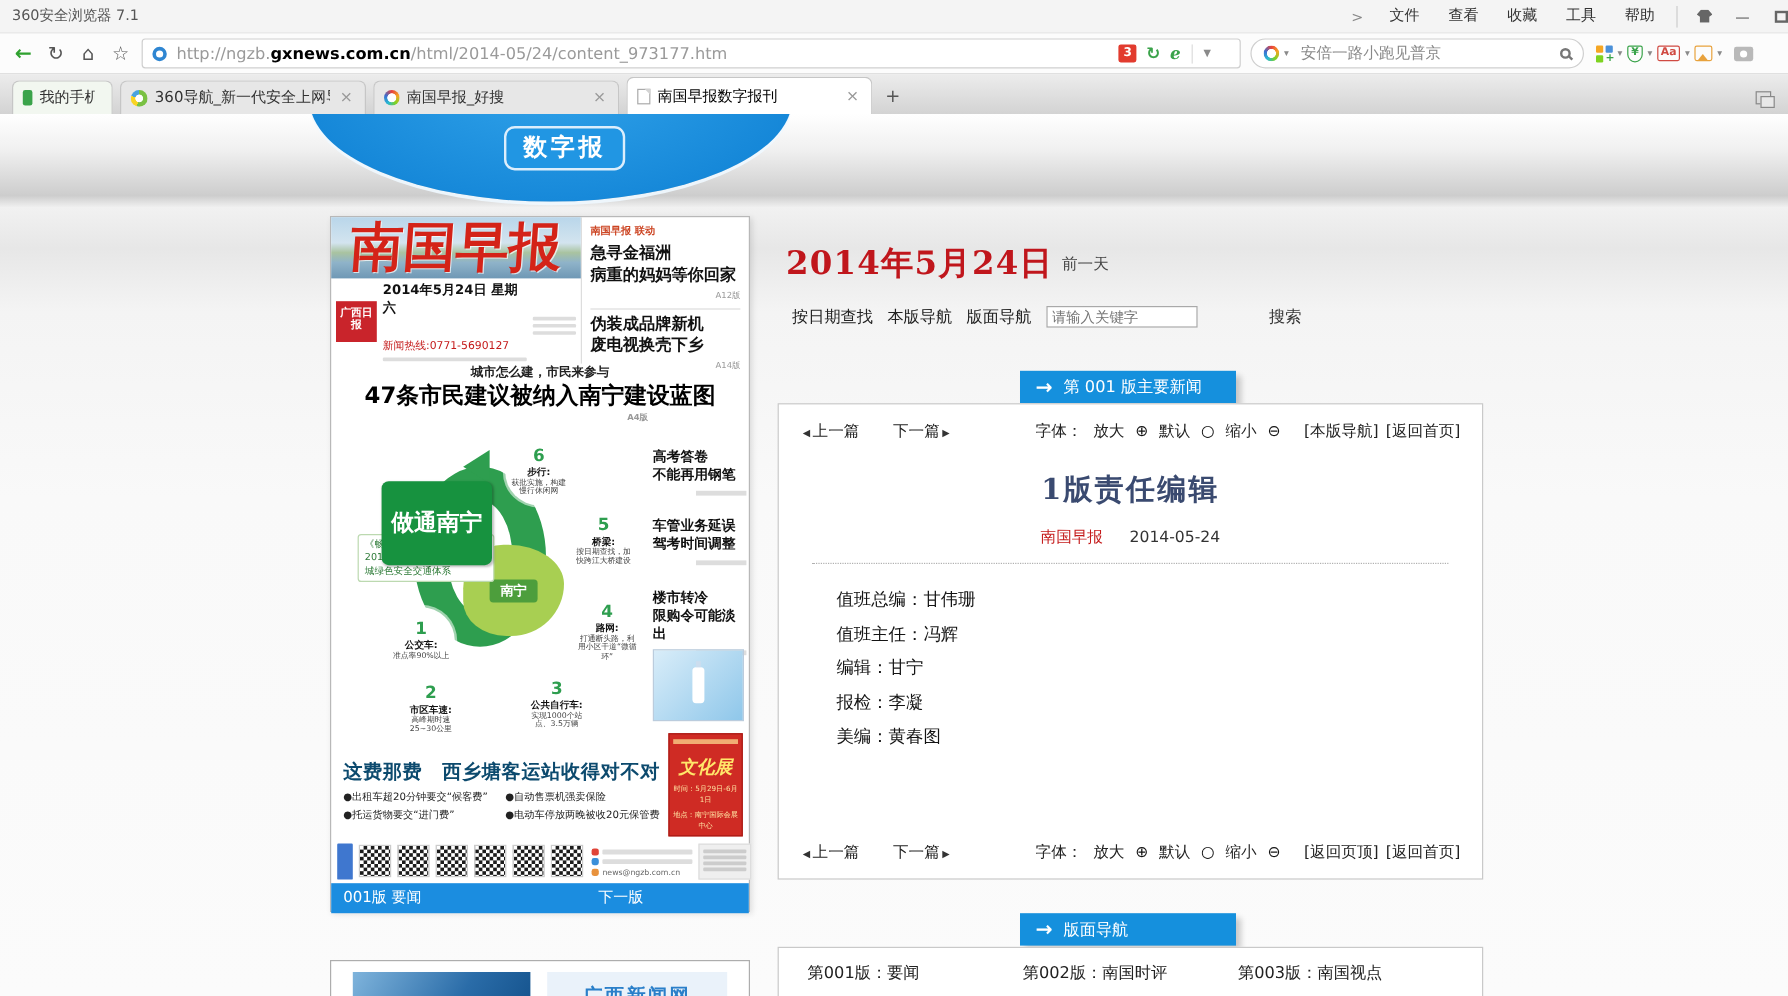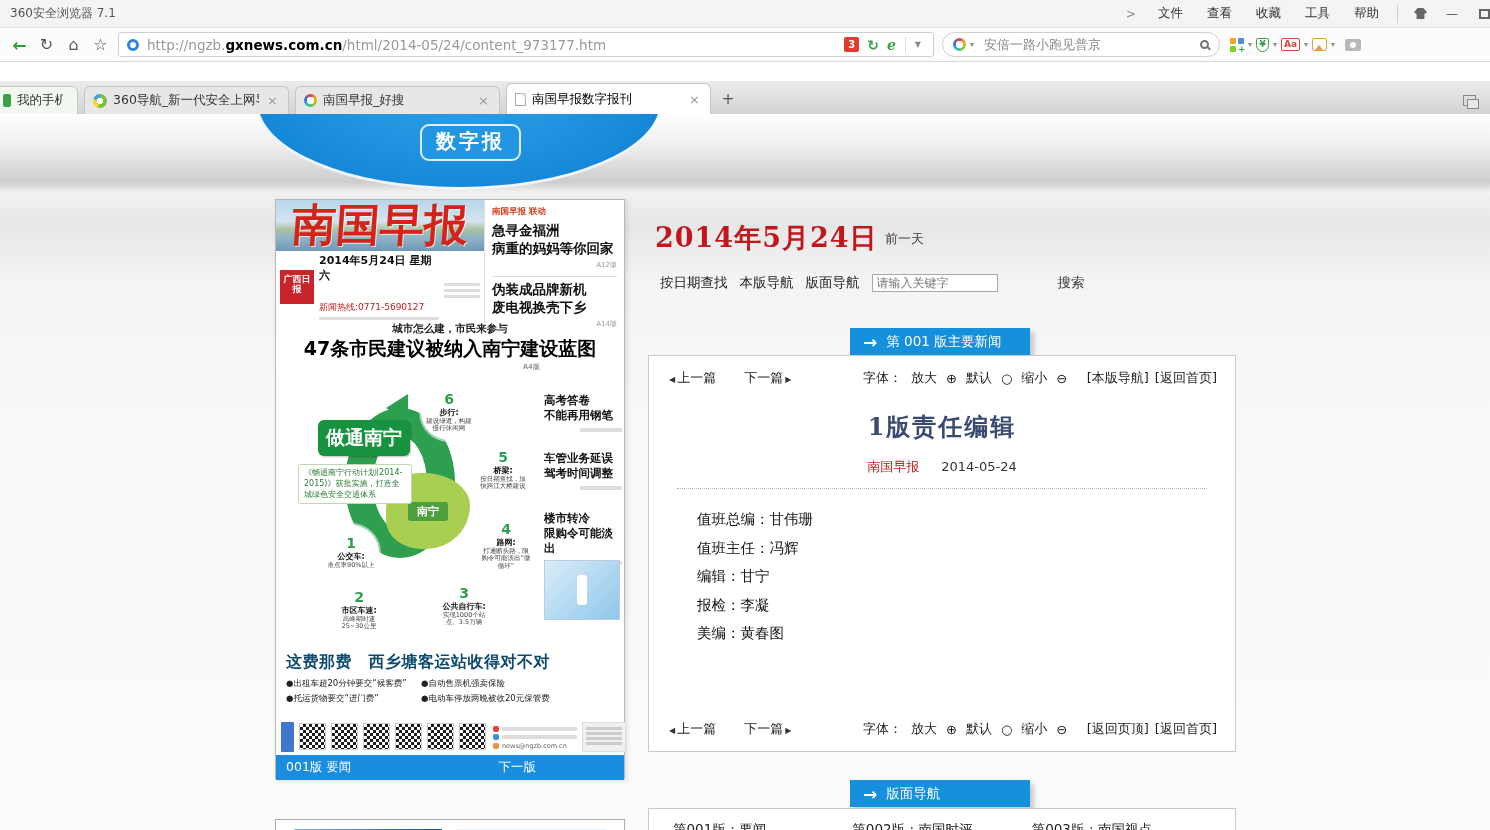--- a/index.html
+++ b/index.html
@@ -17,22 +17,22 @@
   .win-sep { width:1px; height:18px; background:#ccc; margin:0 6px; }
   .winbtn { width:30px; text-align:center; color:#555; font-size:12px; }
   .shirt { width:13px; height:11px; background:#666; display:inline-block; margin:0 10px;
     clip-path:polygon(28% 0,72% 0,100% 38%,80% 55%,80% 100%,20% 100%,20% 55%,0 38%); }
   .win-max { width:11px; height:10px; border:2px solid #666; display:inline-block; margin-left:12px; }
 
   .addressbar { height:34px; background:#fcfcfc; border-bottom:1px solid #d9d9d9;
     display:flex; align-items:center; padding:0 0 0 6px; }
   .navbtn { width:27px; text-align:center; font-size:16px; color:#555; }
   .navbtn.back { color:#2fa12f; font-weight:bold; font-size:17px; }
-  .urlfield { width:816px; height:25px; margin-left:4px; background:#fff; border:1px solid #cfcfcf;
-    border-radius:3px; display:flex; align-items:center; padding:0 8px 0 8px; }
+  .urlfield { width:916px; height:25px; margin-left:4px; background:#fff; border:1px solid #cfcfcf;
+    border-radius:3px; display:flex; align-items:center; padding:0 20px 0 8px; }
   .site-ring { width:12px; height:12px; border:3px solid #2f86d2; border-radius:50%; flex:none; }
   .url-text { margin-left:8px; font-size:13.5px; color:#9a9a9a; white-space:nowrap; overflow:hidden; flex:1; }
   .url-text b { color:#000; }
   .cal3 { width:15px; height:15px; background:#e23b2e; border-radius:2px; color:#fff; font-size:10px;
     font-weight:bold; text-align:center; line-height:15px; flex:none; margin:0 4px; }
   .recyc { color:#3aa34a; font-size:14px; font-weight:bold; margin:0 4px; }
   .mode-e { color:#3aa34a; font-size:14px; font-weight:bold; font-style:italic;
     font-family:"DejaVu Serif",serif; margin:0 4px; }
   .url-sep { width:1px; height:16px; background:#ddd; margin:0 5px; }
   .caret { color:#8a8a8a; font-size:8px; padding:0 4px; }
@@ -58,21 +58,21 @@
   .aa-ic { border:1.5px solid #d04a42; color:#d04a42; font-size:9px; line-height:11px;
     padding:0 2px; border-radius:2px; font-weight:bold; }
   .pic-ic { width:15px; height:13px; border:1.5px solid #e8a23d; border-radius:2px; position:relative; overflow:hidden; }
   .pic-ic::after { content:""; position:absolute; bottom:0; left:2px; border-left:4px solid transparent;
     border-right:4px solid transparent; border-bottom:5px solid #e8a23d; }
   .cam-ic { width:16px; height:12px; background:#b9b9b9; border-radius:2px; position:relative; margin-left:6px; }
   .cam-ic::after { content:""; position:absolute; left:5px; top:3px; width:6px; height:6px;
     background:#fff; border-radius:50%; }
 
   .tabbar { height:33px; background:linear-gradient(#ececec,#d3d3d3); display:flex;
-    align-items:flex-end; padding-left:0;margin-top:19px; }
+    align-items:flex-end; padding-left:16px; }
   .tab { width:205px; height:28px; background:#e7e7e7; border:1px solid #c6c6c6; border-bottom:none;
     border-radius:6px 6px 0 0; display:flex; align-items:center; padding:0 8px; margin-right:6px;
     font-size:12.5px; color:#333; }
   .tab.first { width:84px; margin-left:-6px; background:#f2f7f0; }
   .tab.active { background:#fff; height:31px; color:#000; }
   .tab-label { flex:1; white-space:nowrap; overflow:hidden; margin:0 6px; }
   .tab-close { color:#999; font-size:13px; padding:0 2px; }
   .phone-ic { width:8px; height:13px; background:#3aa34a; border-radius:2px; flex:none; }
   .nav360-ic { width:14px; height:14px; border-radius:50%; flex:none;
     background:radial-gradient(circle at center,#fff 0 3px,transparent 3.5px),
@@ -129,21 +129,21 @@
 
   .info { height:286px; position:relative; }
   .ring { position:absolute; left:69px; top:44px; width:110px; height:150px;
     border:28px solid #2e9e4f; border-radius:50%; }
   .ringarrow { position:absolute; left:110px; top:30px; width:0; height:0; border-style:solid;
     border-width:14px 22px 14px 0; border-color:transparent #2e9e4f transparent transparent; }
   .mapblob { position:absolute; left:110px; top:109px; width:84px; height:76px; background:#a8cf52;
     border-radius:42% 58% 55% 45% / 50% 45% 60% 40%; display:flex; align-items:center; justify-content:center; }
   .map-pill { background:#4d9e3c; color:#fff; font-size:11px; font-weight:bold; padding:2px 9px; border-radius:3px; }
   .badge { position:absolute; left:42px; top:56px; width:92px; background:#17923f; color:#fff;
-    font-size:19px; font-weight:bold; text-align:center; padding:5px 0; border-radius:6px;
+    font-size:19px; font-weight:bold; text-align:center; padding:22px 0; border-radius:6px;
     box-shadow:1px 1px 2px rgba(0,0,0,.25); z-index:2; }
   .badge-note { position:absolute; left:22px; top:100px; width:114px; background:#fff;
     border:1px solid #bcd9b0; border-radius:3px; color:#2c7a36; font-size:8px; line-height:1.35;
     padding:3px 5px; z-index:1; }
   .fcircle { position:absolute; width:56px; height:56px; background:#fff; border-radius:50%;
     display:flex; flex-direction:column; align-items:center; justify-content:center;
     text-align:center; box-shadow:0 0 0 2px rgba(255,255,255,.55); }
   .fnum { font-size:14px; font-weight:bold; color:#2e9e4f; line-height:1; }
   .ftitle { font-size:8px; font-weight:bold; color:#111; margin-top:1px; }
   .fdesc { font-size:6.5px; color:#444; line-height:1.15; padding:0 3px; }
@@ -375,31 +375,31 @@
         <span class="fdesc">高峰期时速25~30公里</span>
       </div>
       <div class="fcircle c3">
         <span class="fnum">3</span>
         <span class="ftitle">公共自行车:</span>
         <span class="fdesc">实现1000个站点、3.5万辆</span>
       </div>
       <div class="fcircle c4">
         <span class="fnum">4</span>
         <span class="ftitle">路网:</span>
-        <span class="fdesc">打通断头路，限购令可能淡出“微循环”</span>
+        <span class="fdesc">打通断头路，利用小区干道“微循环”</span>
       </div>
       <div class="fcircle c5">
         <span class="fnum">5</span>
         <span class="ftitle">桥梁:</span>
         <span class="fdesc">按日期查找，加快跨江大桥建设</span>
       </div>
       <div class="fcircle c6">
         <span class="fnum">6</span>
         <span class="ftitle">步行:</span>
-        <span class="fdesc">建设绿道，构建慢行休闲网</span>
+        <span class="fdesc">获批实施，构建慢行休闲网</span>
       </div>
 
       <div class="sideitem s1">
         <div class="side-hl preline">高考答卷
 不能再用钢笔</div>
         <div class="side-bar"></div>
       </div>
       <div class="sideitem s2">
         <div class="side-hl preline">车管业务延误
 驾考时间调整</div>
@@ -415,20 +415,26 @@
       </div>
     </div>
 
     <div class="bottomblock">
       <div class="bot-headline">这费那费　西乡塘客运站收得对不对</div>
       <div class="bullets">
         <span>●出租车超20分钟要交“候客费”</span>
         <span>●自动售票机强卖保险</span>
         <span>●托运货物要交“进门费”</span>
         <span>●电动车停放两晚被收20元保管费</span>
+      </div>
+      <div class="red-ad">
+        <i class="rbar"></i>
+        <div class="ad-title">文化展</div>
+        <div class="ad-line">时间：5月29日-6月1日</div>
+        <div class="ad-line">地点：南宁国际会展中心</div>
       </div>
     </div>
 
     <div class="qrrow">
       <span class="vlabel"></span>
       <span class="qr"></span>
       <span class="qr"></span>
       <span class="qr"></span>
       <span class="qr"></span>
       <span class="qr"></span>

